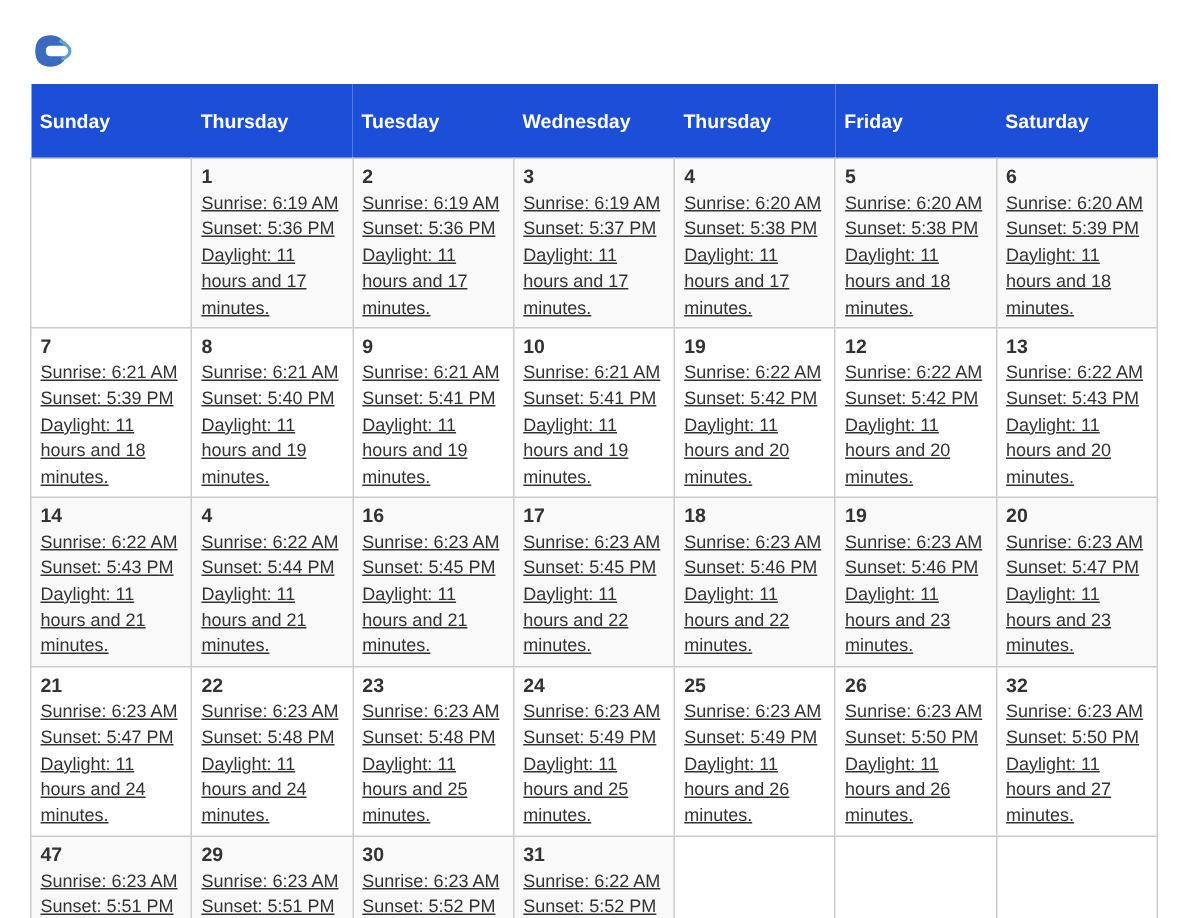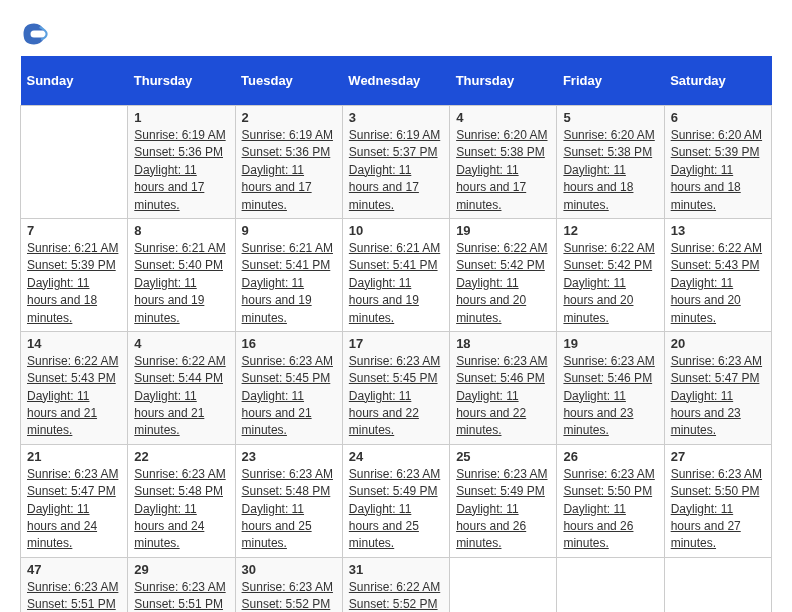--- a/index.html
+++ b/index.html
@@ -229,21 +229,21 @@
         </td>
         <td>
           <span class="day-number">25</span>
           <div class="day-info">Sunrise: 6:23 AM<br>Sunset: 5:49 PM<br>Daylight: 11 hours and 26 minutes.</div>
         </td>
         <td>
           <span class="day-number">26</span>
           <div class="day-info">Sunrise: 6:23 AM<br>Sunset: 5:50 PM<br>Daylight: 11 hours and 26 minutes.</div>
         </td>
         <td>
-          <span class="day-number">27</span>
+          <span class="day-number">32</span>
           <div class="day-info">Sunrise: 6:23 AM<br>Sunset: 5:50 PM<br>Daylight: 11 hours and 27 minutes.</div>
         </td>
       </tr>
       <tr>
         <td>
           <span class="day-number">47</span>
           <div class="day-info">Sunrise: 6:23 AM<br>Sunset: 5:51 PM<br>Daylight: 11 hours and 28 minutes.</div>
         </td>
         <td>
           <span class="day-number">29</span>

